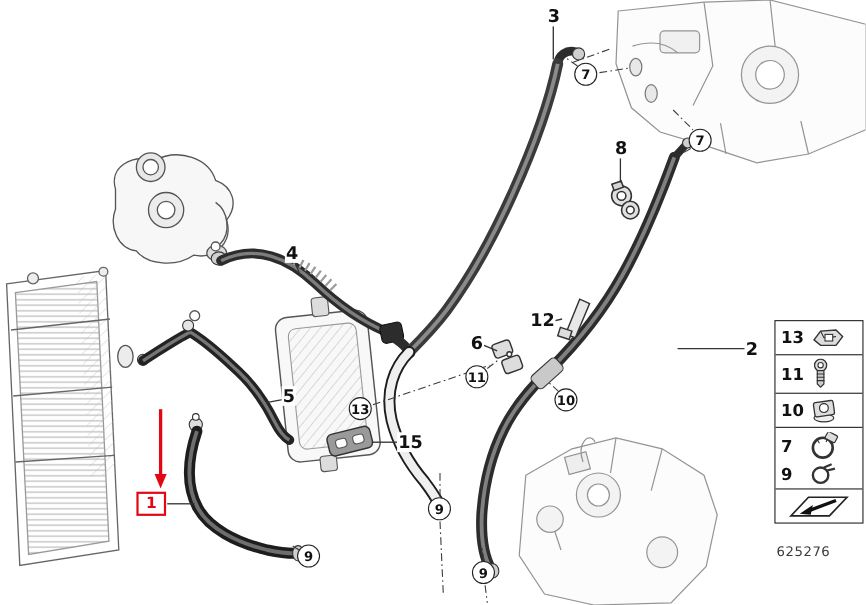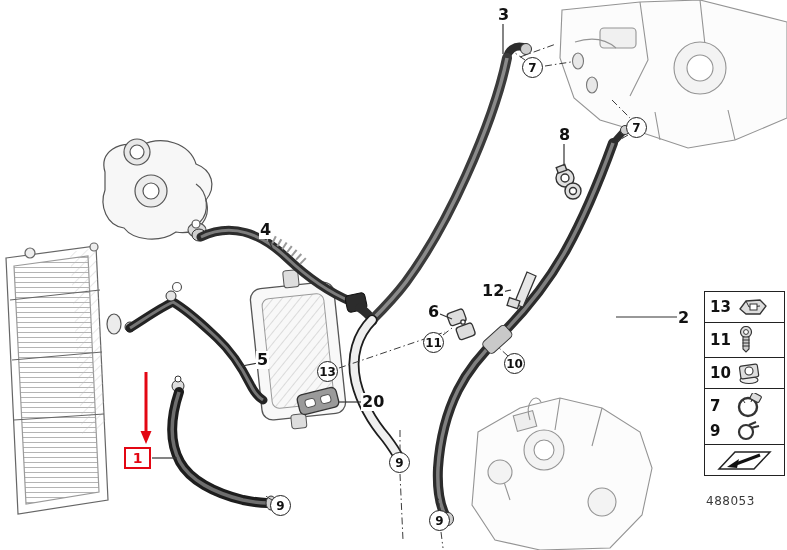--- a/index.html
+++ b/index.html
@@ -215,21 +215,21 @@
       <polygon points="146,444 140.5,431 151.5,431" fill="#e30613"></polygon>
     </g>
   </svg>
 
   <span class="co" style="left:497px;top:6px;">3</span>
   <span class="co" style="left:259px;top:221px;">4</span>
   <span class="co" style="left:256px;top:351px;">5</span>
   <span class="co" style="left:427px;top:303px;">6</span>
   <span class="co" style="left:558px;top:126px;">8</span>
   <span class="co" style="left:481px;top:282px;text-align:right;">12</span>
-  <span class="co" style="left:361px;top:393px;">20</span>
+  <span class="co" style="left:361px;top:393px;">15</span>
   <span class="co" style="left:677px;top:309px;">2</span>
 
   <div class="circ" style="left:522px;top:57px;">7</div>
   <div class="circ" style="left:626px;top:117px;">7</div>
   <div class="circ" style="left:423px;top:332px;">11</div>
   <div class="circ" style="left:317px;top:361px;">13</div>
   <div class="circ" style="left:504px;top:353px;">10</div>
   <div class="circ" style="left:270px;top:495px;">9</div>
   <div class="circ" style="left:389px;top:452px;">9</div>
   <div class="circ" style="left:429px;top:510px;">9</div>
@@ -287,14 +287,14 @@
     </div>
     <div class="lrow" style="min-height:30px;justify-content:center;">
       <svg width="58" height="24" viewBox="0 0 58 24">
         <polygon points="3,21 38,21 54,4 19,4" fill="#ffffff" stroke="#222" stroke-width="1.5"></polygon>
         <line x1="44" y1="7" x2="20" y2="16" stroke="#111" stroke-width="3"></line>
         <polygon points="11,19 23,11 21,20" fill="#111"></polygon>
       </svg>
     </div>
   </div>
 
-  <div class="partnum">488053</div>
+  <div class="partnum">625276</div>
 </div>
 
 </body></html>

